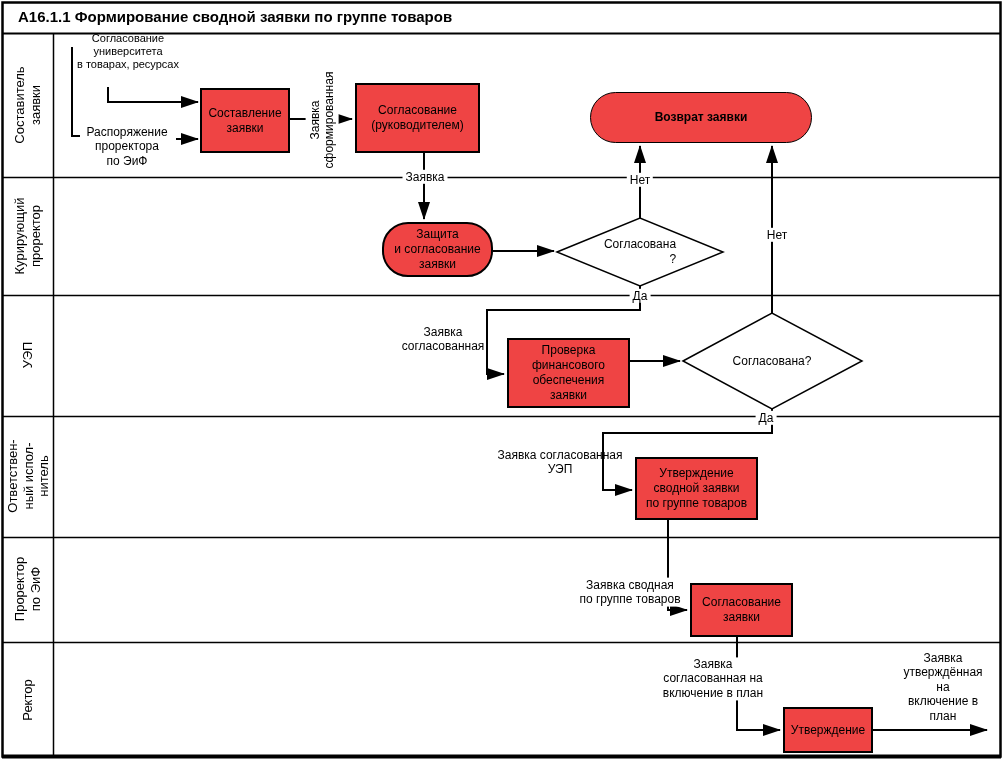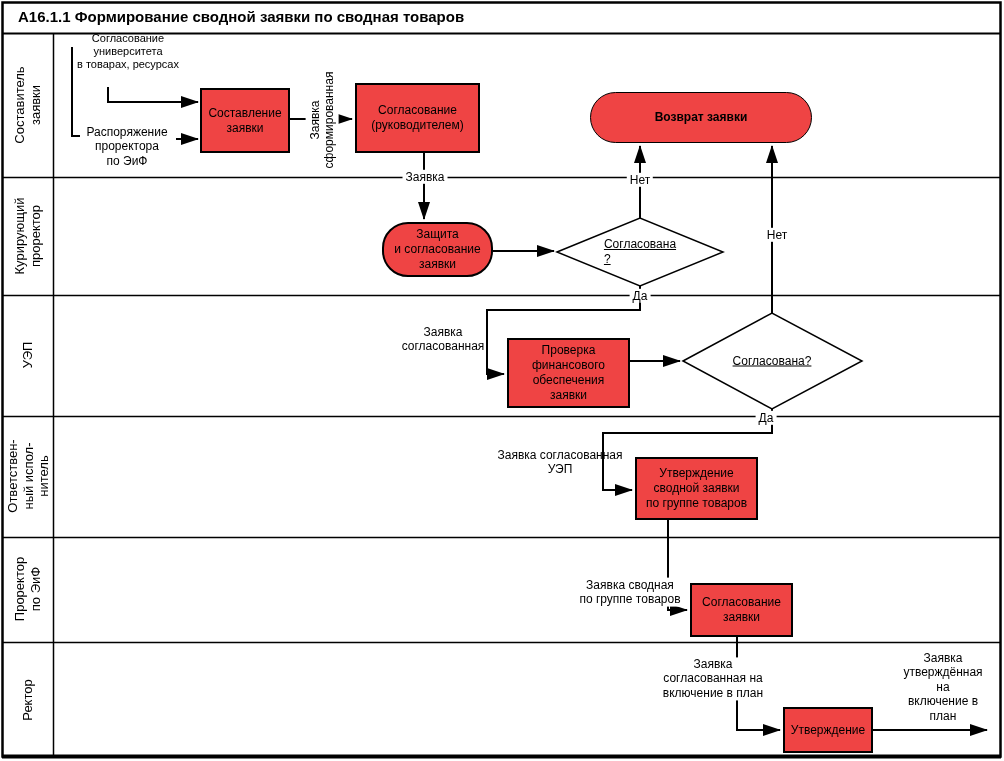--- a/index.html
+++ b/index.html
@@ -17,22 +17,22 @@
     transform-origin:center; text-align:center; white-space:pre-line;
     font-size:13px; line-height:1.2; z-index:3;
   }
   .node {
     position:absolute; display:flex; align-items:center; justify-content:center;
     text-align:center; white-space:pre-line; font-size:12px; line-height:1.25;
     background:#ef4444; border:2px solid #000; box-sizing:border-box; z-index:2;
   }
   .stadium { border-radius:26px; border-width:1.5px; }
   .dtext {
-    position:absolute; transform:translate(-50%,-50%); text-align:left;
-    white-space:pre-line; font-size:12px; line-height:1.25; z-index:3;text-decoration:underline;
+    position:absolute; transform:translate(-50%,-50%); text-align:right;
+    white-space:pre-line; font-size:12px; line-height:1.25; z-index:3;
   }
   .flabel {
     position:absolute; transform:translate(-50%,-50%); text-align:center;
     white-space:pre-line; font-size:12px; line-height:1.2; z-index:3;
   }
   .flabel.bg { background:#fff; padding:0 3px; }
   .flabel.small { font-size:11px; }
   .rot { transform:translate(-50%,-50%) rotate(-90deg); background:#fff; padding:2px 0; }
 </style>
 </head>
@@ -75,21 +75,21 @@
       <path d="M640,286 V310 H487 V374 H504" marker-end="url(#ah)"></path>
       <path d="M630,361 H680" marker-end="url(#ah)"></path>
       <path d="M772,313 V146" marker-end="url(#ah)"></path>
       <path d="M772,409 V433 H603 V490 H632" marker-end="url(#ah)"></path>
       <path d="M668,520 V610 H687" marker-end="url(#ah)"></path>
       <path d="M737,637 V730 H780" marker-end="url(#ah)"></path>
       <path d="M873,730 H987" marker-end="url(#ah)"></path>
     </g>
   </svg>
 
-  <div class="title">А16.1.1 Формирование сводной заявки по сводная товаров</div>
+  <div class="title">А16.1.1 Формирование сводной заявки по группе товаров</div>
 
   <div class="lane-label" style="top:105px;">Составитель
 заявки</div>
   <div class="lane-label" style="top:236px;">Курирующий
 проректор</div>
   <div class="lane-label" style="top:355px;">УЭП</div>
   <div class="lane-label" style="top:476px;">Ответствен-
 ный испол-
 нитель</div>
   <div class="lane-label" style="top:589px;">Проректор

